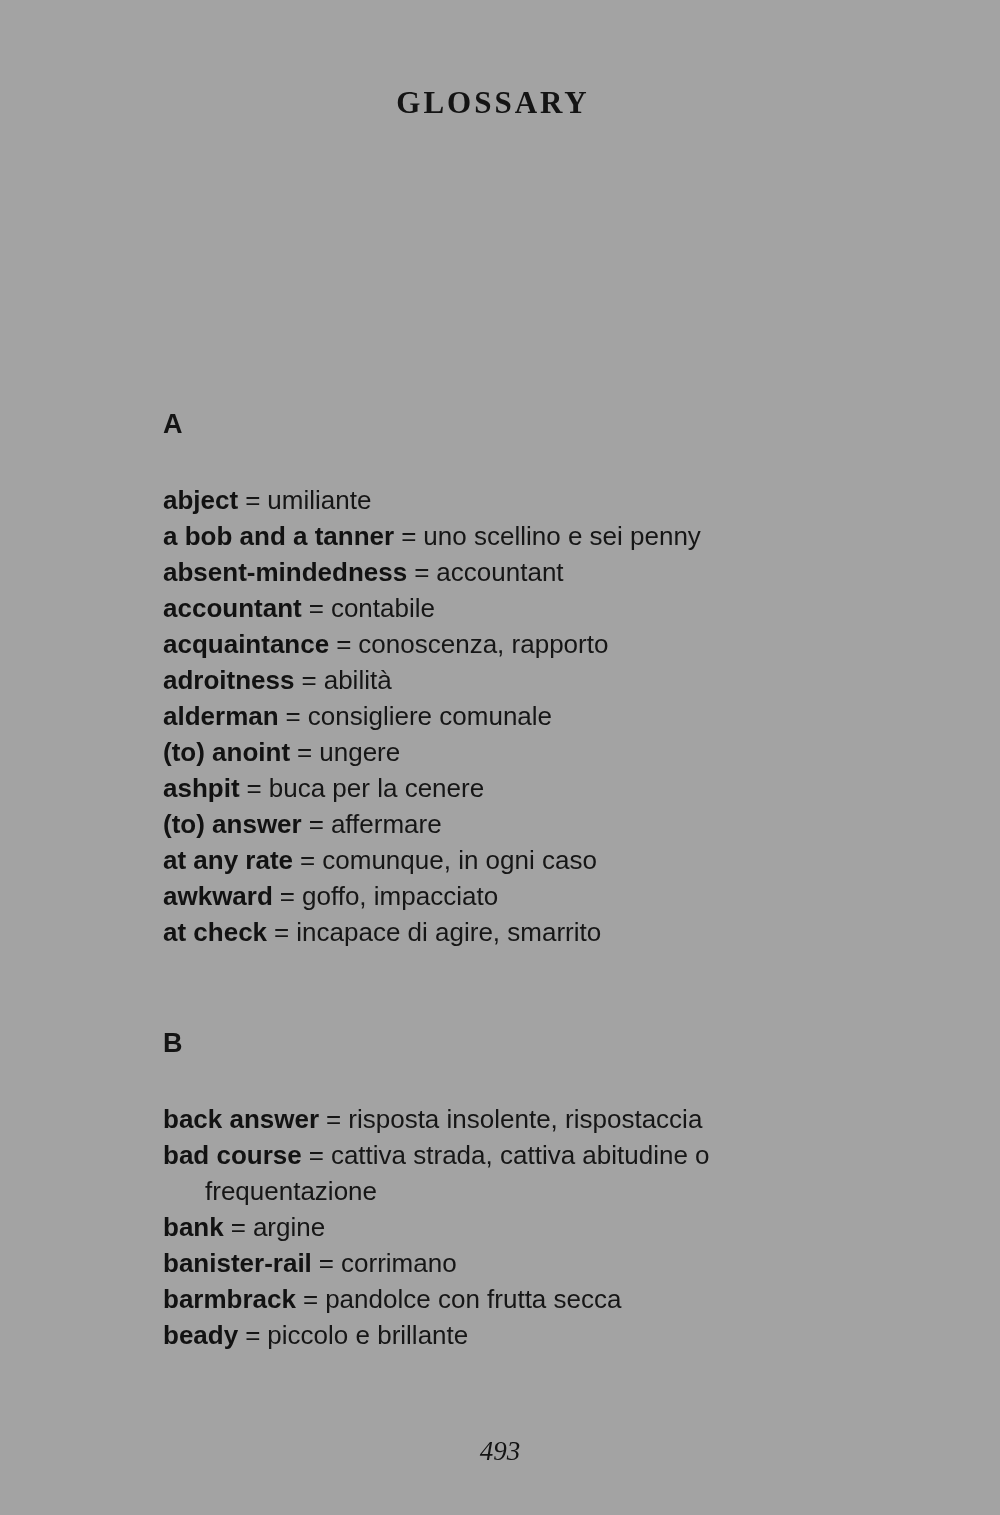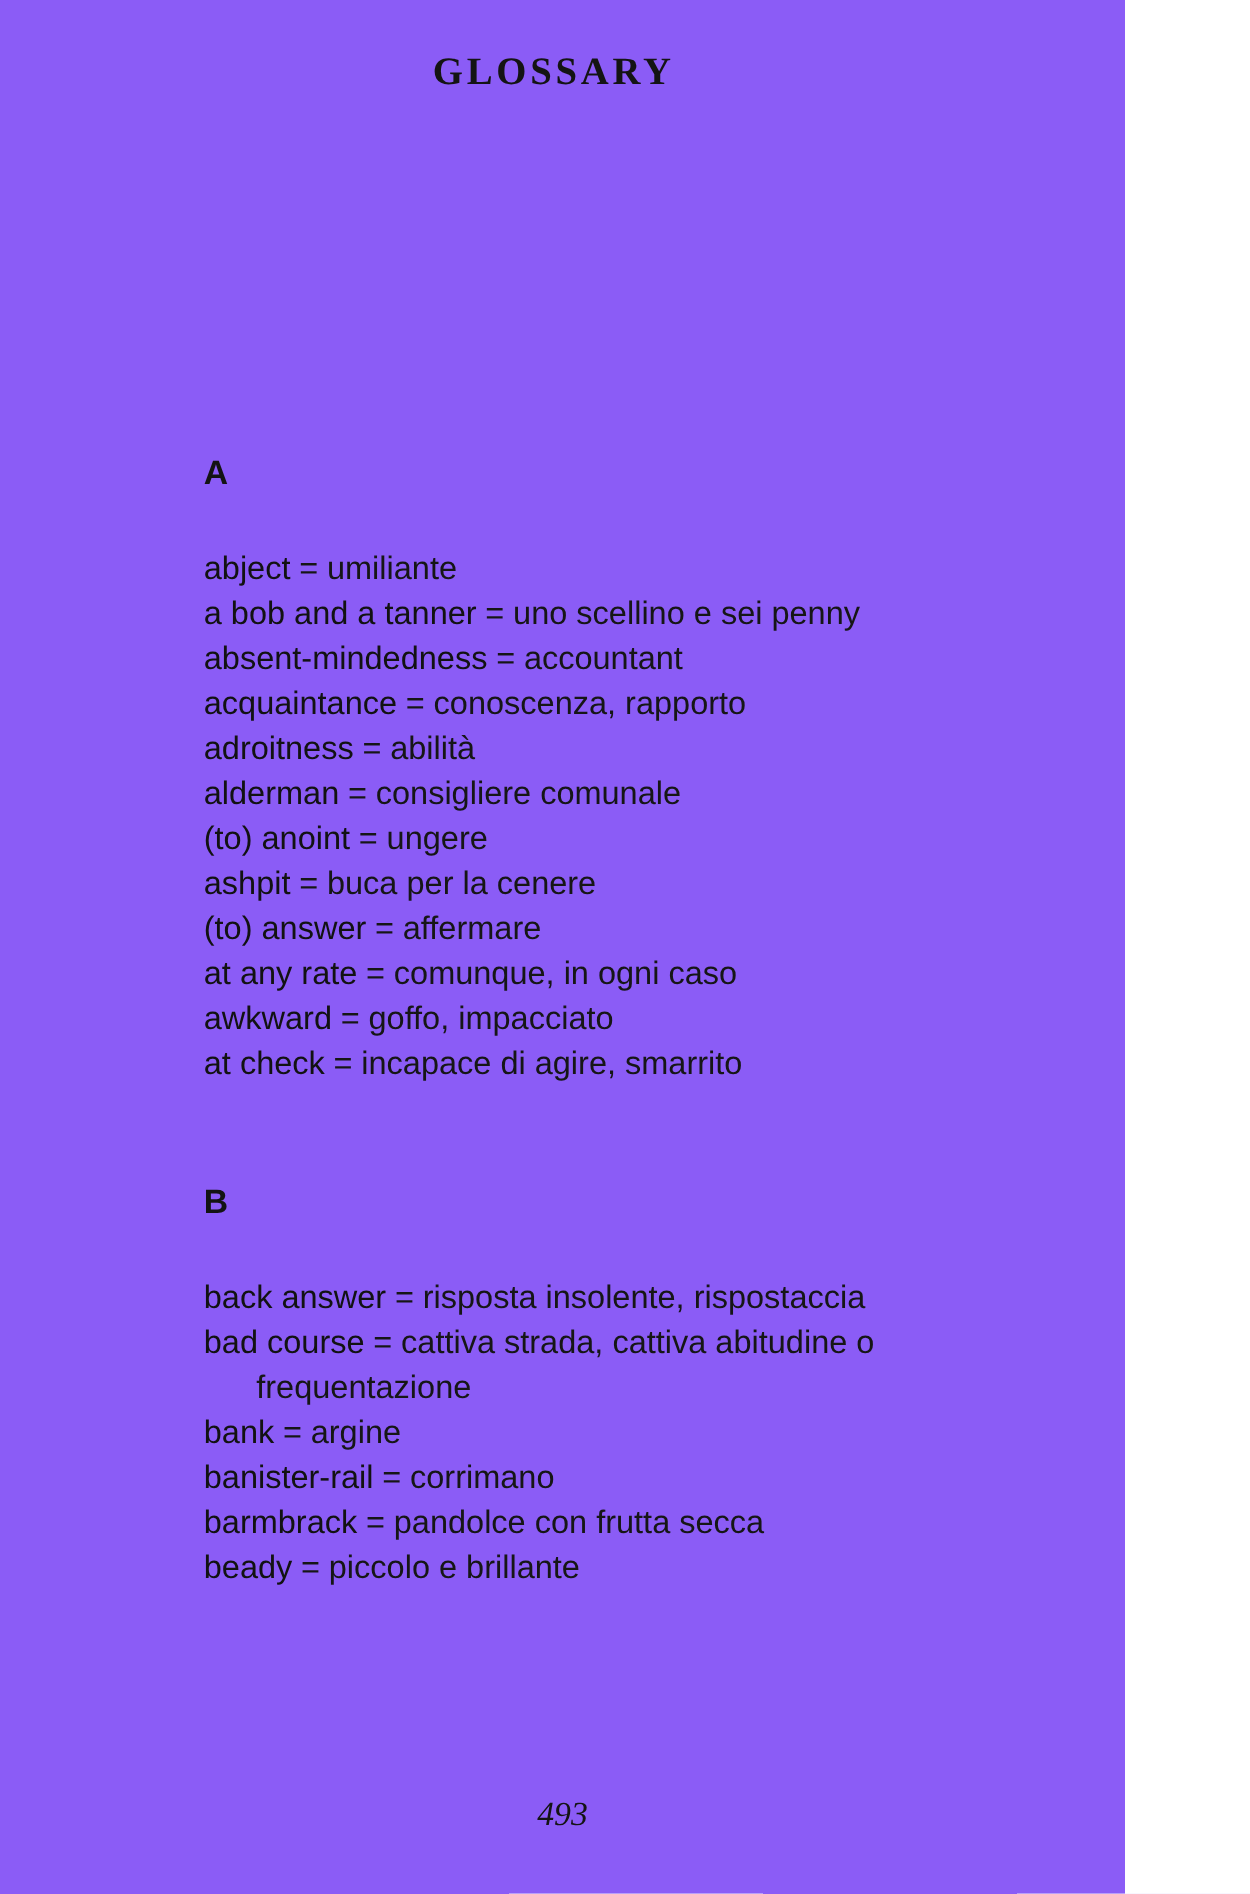--- a/index.html
+++ b/index.html
@@ -8,25 +8,25 @@
     background: #ffffff;
   }
   body {
     width: 1000px;
     height: 1515px;
     font-family: "Liberation Sans", sans-serif;
     color: #111111;
   }
   .page {
     position: relative;
-    width: 900px;
+    width: 1000px;
     height: 1515px;
     box-sizing: border-box;
-    padding: 39px 177px 0 163px;
-    background: #8b5cf6;
+    padding: 85px 177px 0 163px;
+    background: #a3a3a3;
     overflow: hidden;
   }
   .title {
     margin: 0;
     font-family: "Liberation Serif", serif;
     font-weight: bold;
     font-size: 31px;
     letter-spacing: 3px;
     text-align: center;
     color: #141414;
@@ -52,21 +52,21 @@
   .entry {
     margin: 0;
     font-size: 26px;
     line-height: 36px;
     color: #161616;
     
     padding-left: 42px;
     text-indent: -42px;
   }
   .term {
-    font-weight: normal;
+    font-weight: bold;
     color: #121212;
   }
   .sep {
     margin: 0 7px;
   }
   .page-number {
     position: absolute;
     left: 0;
     right: 0;
     bottom: 48px;
@@ -86,20 +86,21 @@
   <div class="sections" id="sections">
   <section class="section">
     <h2 class="letter">A</h2>
     <div class="entries">
   <p class="entry"><strong class="term">abject</strong><span class="sep">=</span><span class="definition">umiliante</span></p>
 
   <p class="entry"><strong class="term">a bob and a tanner</strong><span class="sep">=</span><span class="definition">uno scellino e sei penny</span></p>
 
   <p class="entry"><strong class="term">absent-mindedness</strong><span class="sep">=</span><span class="definition">accountant</span></p>
 
+  <p class="entry"><strong class="term">accountant</strong><span class="sep">=</span><span class="definition">contabile</span></p>
 
   <p class="entry"><strong class="term">acquaintance</strong><span class="sep">=</span><span class="definition">conoscenza, rapporto</span></p>
 
   <p class="entry"><strong class="term">adroitness</strong><span class="sep">=</span><span class="definition">abilità</span></p>
 
   <p class="entry"><strong class="term">alderman</strong><span class="sep">=</span><span class="definition">consigliere comunale</span></p>
 
 
   <p class="entry"><strong class="term">(to) anoint</strong><span class="sep">=</span><span class="definition">ungere</span></p>
 

